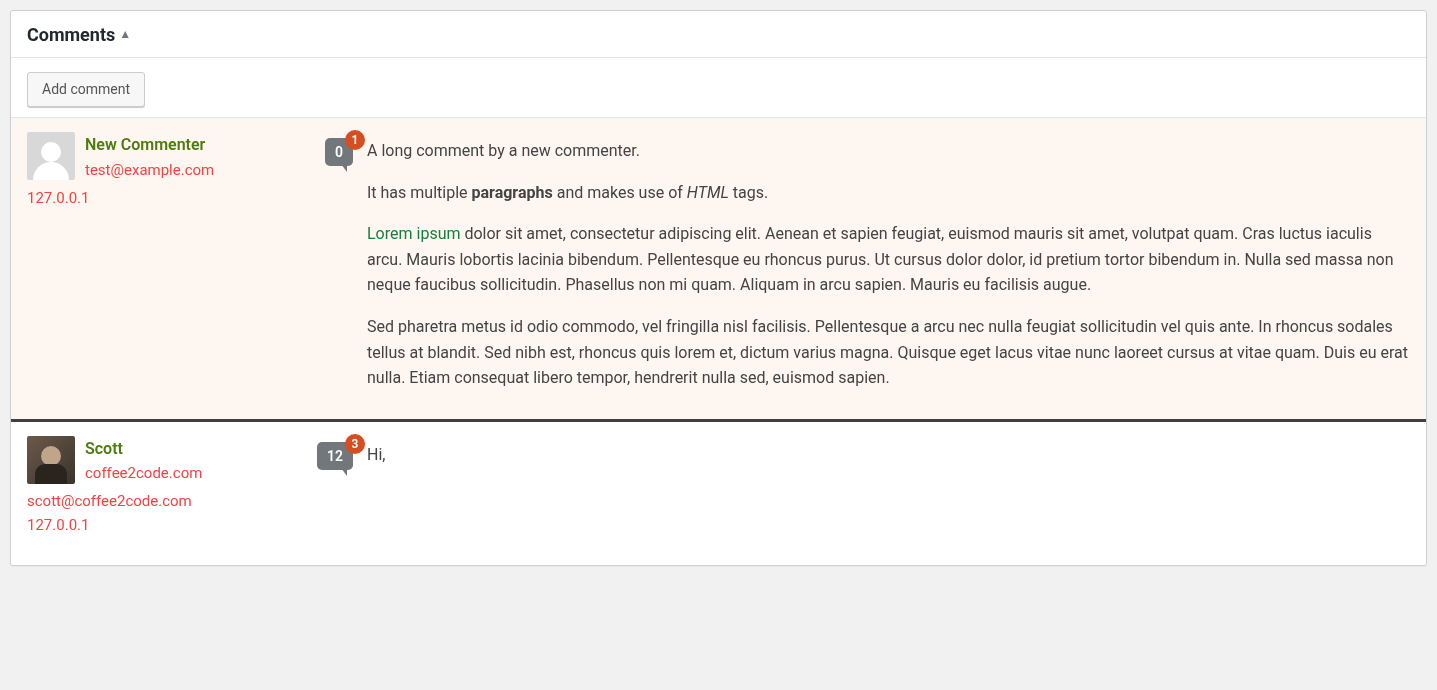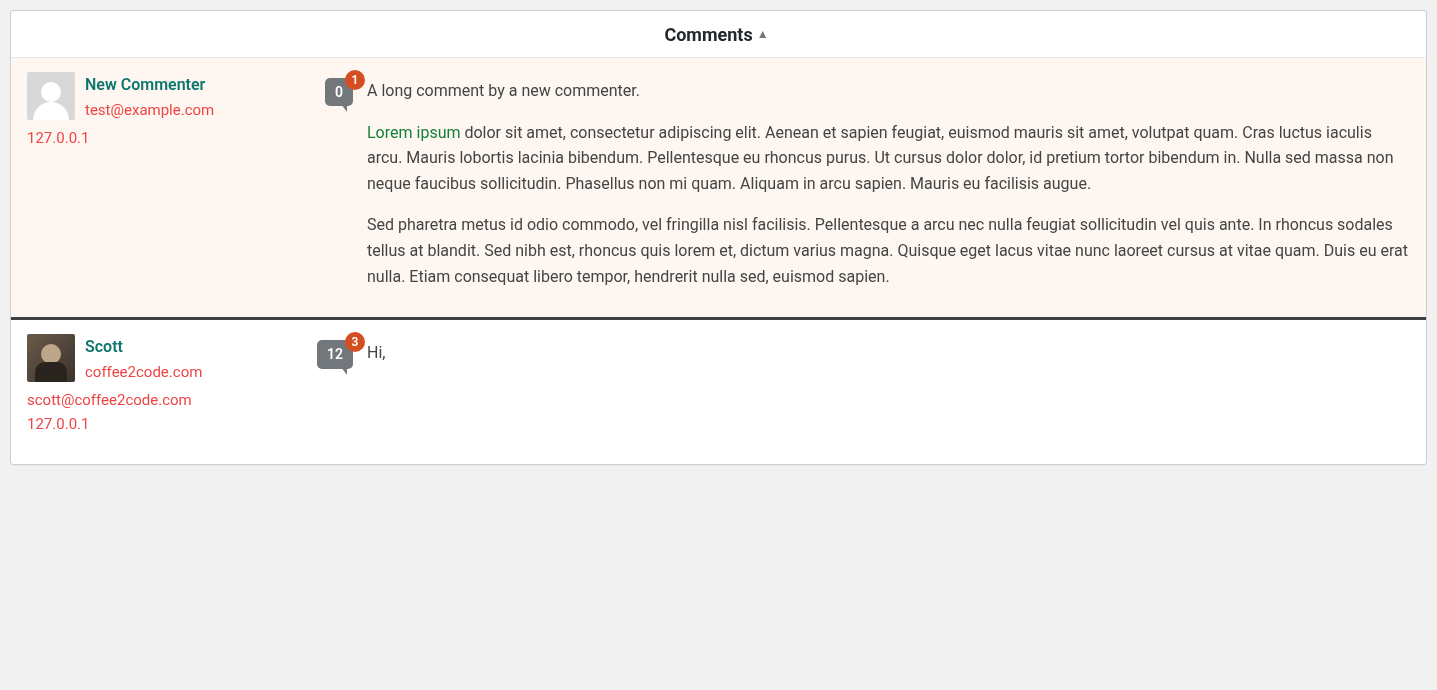--- a/index.html
+++ b/index.html
@@ -11,21 +11,21 @@
     font-size: 14px;
   }
   .postbox {
     background: #fff;
     border: 1px solid #ccd0d4;
     border-radius: 3px;
     box-shadow: 0 1px 1px rgba(0,0,0,0.04);
   }
   .postbox-header {
     display: flex;
-    justify-content: center;
+    justify-content: flex-start;
     align-items: center;
     padding: 12px 16px;
     border-bottom: 1px solid #e5e5e5;
   }
   .postbox-header h2 {
     font-size: 18px;
     font-weight: 700;
     color: #23282d;
   }
   .toggle-indicator {
@@ -119,21 +119,21 @@
     width:32px; height:22px;
     background:#2a241e;
     border-radius:10px 10px 0 0;
   }
   .author-meta {
     flex: 1;
     min-width: 0;
   }
   .author-name {
     font-weight: 600;
-    color: #0f766e;
+    color: #4d7c0f;
     font-size: 16px;
   }
   a.link {
     color: #ef4444;
     text-decoration: none;
     font-size: 15px;
   }
   .below-meta {
     margin-top: 4px;
   }
@@ -198,32 +198,36 @@
 </style>
 </head>
 <body>
 
 <div class="postbox">
   <div class="postbox-header">
     <h2>Comments</h2>
     <span class="toggle-indicator">▲</span>
   </div>
   <div class="inside">
+    <div class="add-comment-wrap">
+      <button class="button">Add comment</button>
+    </div>
     <div id="comments-list">
         <div class="comment unapproved">
           <div class="comment-author-col">
             <div class="author-top">
               <div class="avatar mystery"></div>
               <div class="author-meta"><div class="author-name">New Commenter</div><a class="link" href="#">test@example.com</a></div>
               <div class="count-badge-wrap"><span class="speech-bubble">0</span><span class="pending-count">1</span></div>
             </div>
             <div class="below-meta"><a class="link" href="#">127.0.0.1</a></div>
           </div>
           <div class="comment-body-col">
             <p><span>A long comment by a new commenter.</span></p>
+            <p><span>It has multiple </span><span class="strong">paragraphs</span><span> and makes use of </span><span class="italic">HTML</span><span> tags.</span></p>
             <p><a href="#">Lorem ipsum</a><span> dolor sit amet, consectetur adipiscing elit. Aenean et sapien feugiat, euismod mauris sit amet, volutpat quam. Cras luctus iaculis arcu. Mauris lobortis lacinia bibendum. Pellentesque eu rhoncus purus. Ut cursus dolor dolor, id pretium tortor bibendum in. Nulla sed massa non neque faucibus sollicitudin. Phasellus non mi quam. Aliquam in arcu sapien. Mauris eu facilisis augue.</span></p>
             <p><span>Sed pharetra metus id odio commodo, vel fringilla nisl facilisis. Pellentesque a arcu nec nulla feugiat sollicitudin vel quis ante. In rhoncus sodales tellus at blandit. Sed nibh est, rhoncus quis lorem et, dictum varius magna. Quisque eget lacus vitae nunc laoreet cursus at vitae quam. Duis eu erat nulla. Etiam consequat libero tempor, hendrerit nulla sed, euismod sapien.</span></p>
           </div>
         </div>
         <div class="comment">
           <div class="comment-author-col">
             <div class="author-top">
               <div class="avatar photo"></div>
               <div class="author-meta"><div class="author-name">Scott</div><a class="link" href="#">coffee2code.com</a></div>
               <div class="count-badge-wrap"><span class="speech-bubble">12</span><span class="pending-count">3</span></div>

